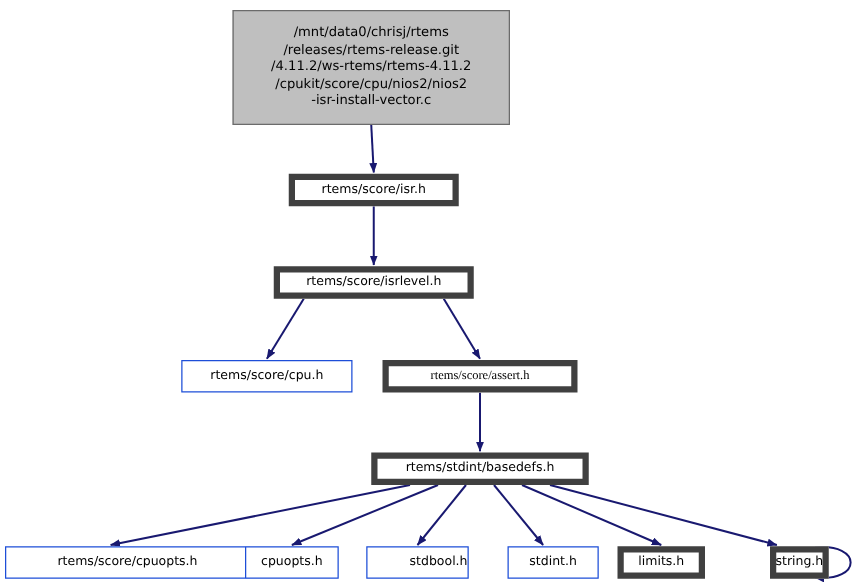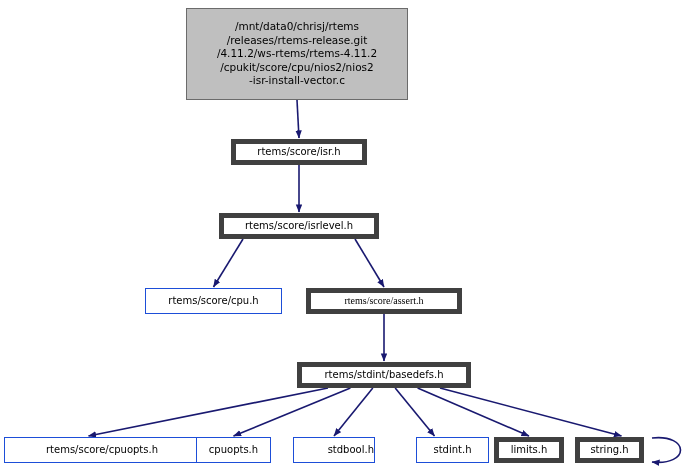--- a/index.html
+++ b/index.html
@@ -115,25 +115,25 @@
   </div>
 
   <div class="node" style="left: 196px; top: 437px; width: 75px; height: 26px;">
     <span class="node-label">cpuopts.h</span>
   </div>
 
   <div class="node" style="left: 293px; top: 437px; width: 82px; height: 26px; justify-content: flex-end;">
     <span class="node-label">stdbool.h</span>
   </div>
 
-  <div class="node" style="left: 416px; top: 437px; width: 73px; height: 26px;">
+  <div class="node" style="left: 406px; top: 437px; width: 73px; height: 26px;">
     <span class="node-label">stdint.h</span>
   </div>
 
   <div class="node solid" style="left: 494px; top: 437px; width: 70px; height: 26px;">
     <span class="node-label">limits.h</span>
   </div>
 
-  <div class="node solid" style="left: 575px; top: 437px; width: 69px; height: 26px; text-align: right;">
+  <div class="node solid" style="left: 616px; top: 437px; width: 47px; height: 26px; text-align: right;">
     <span class="node-label">string.h</span>
   </div>
 
 </div>
 
 </body></html>

